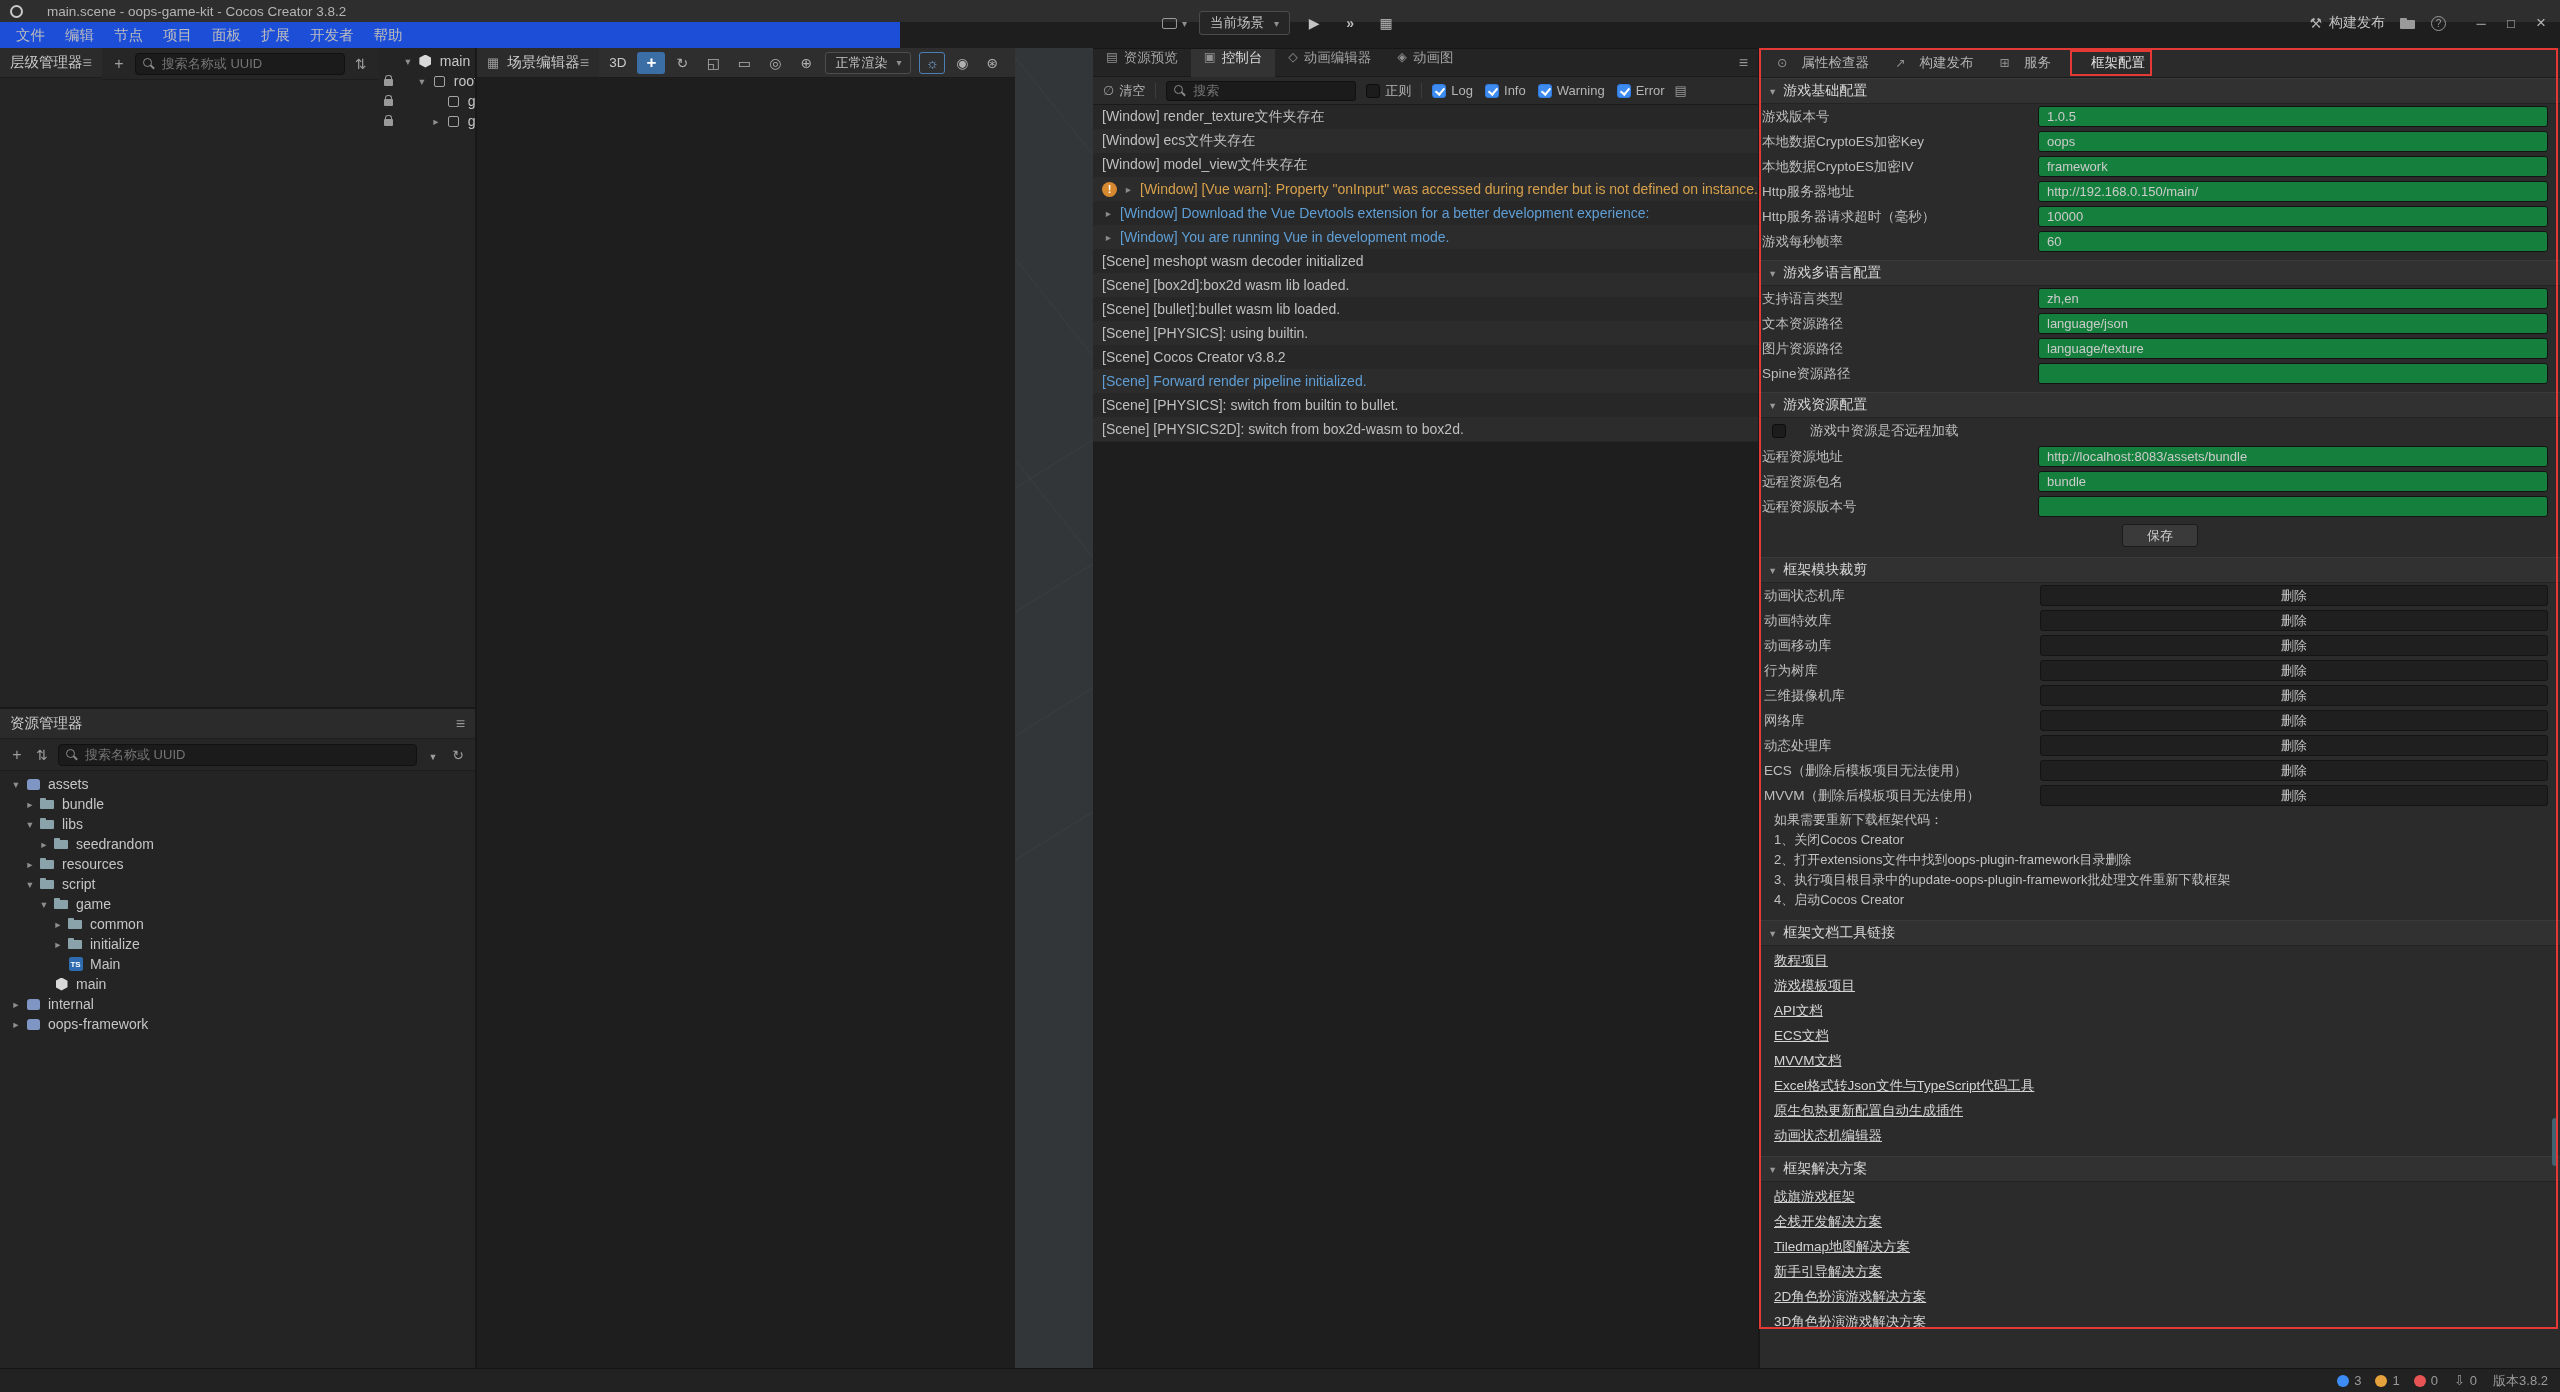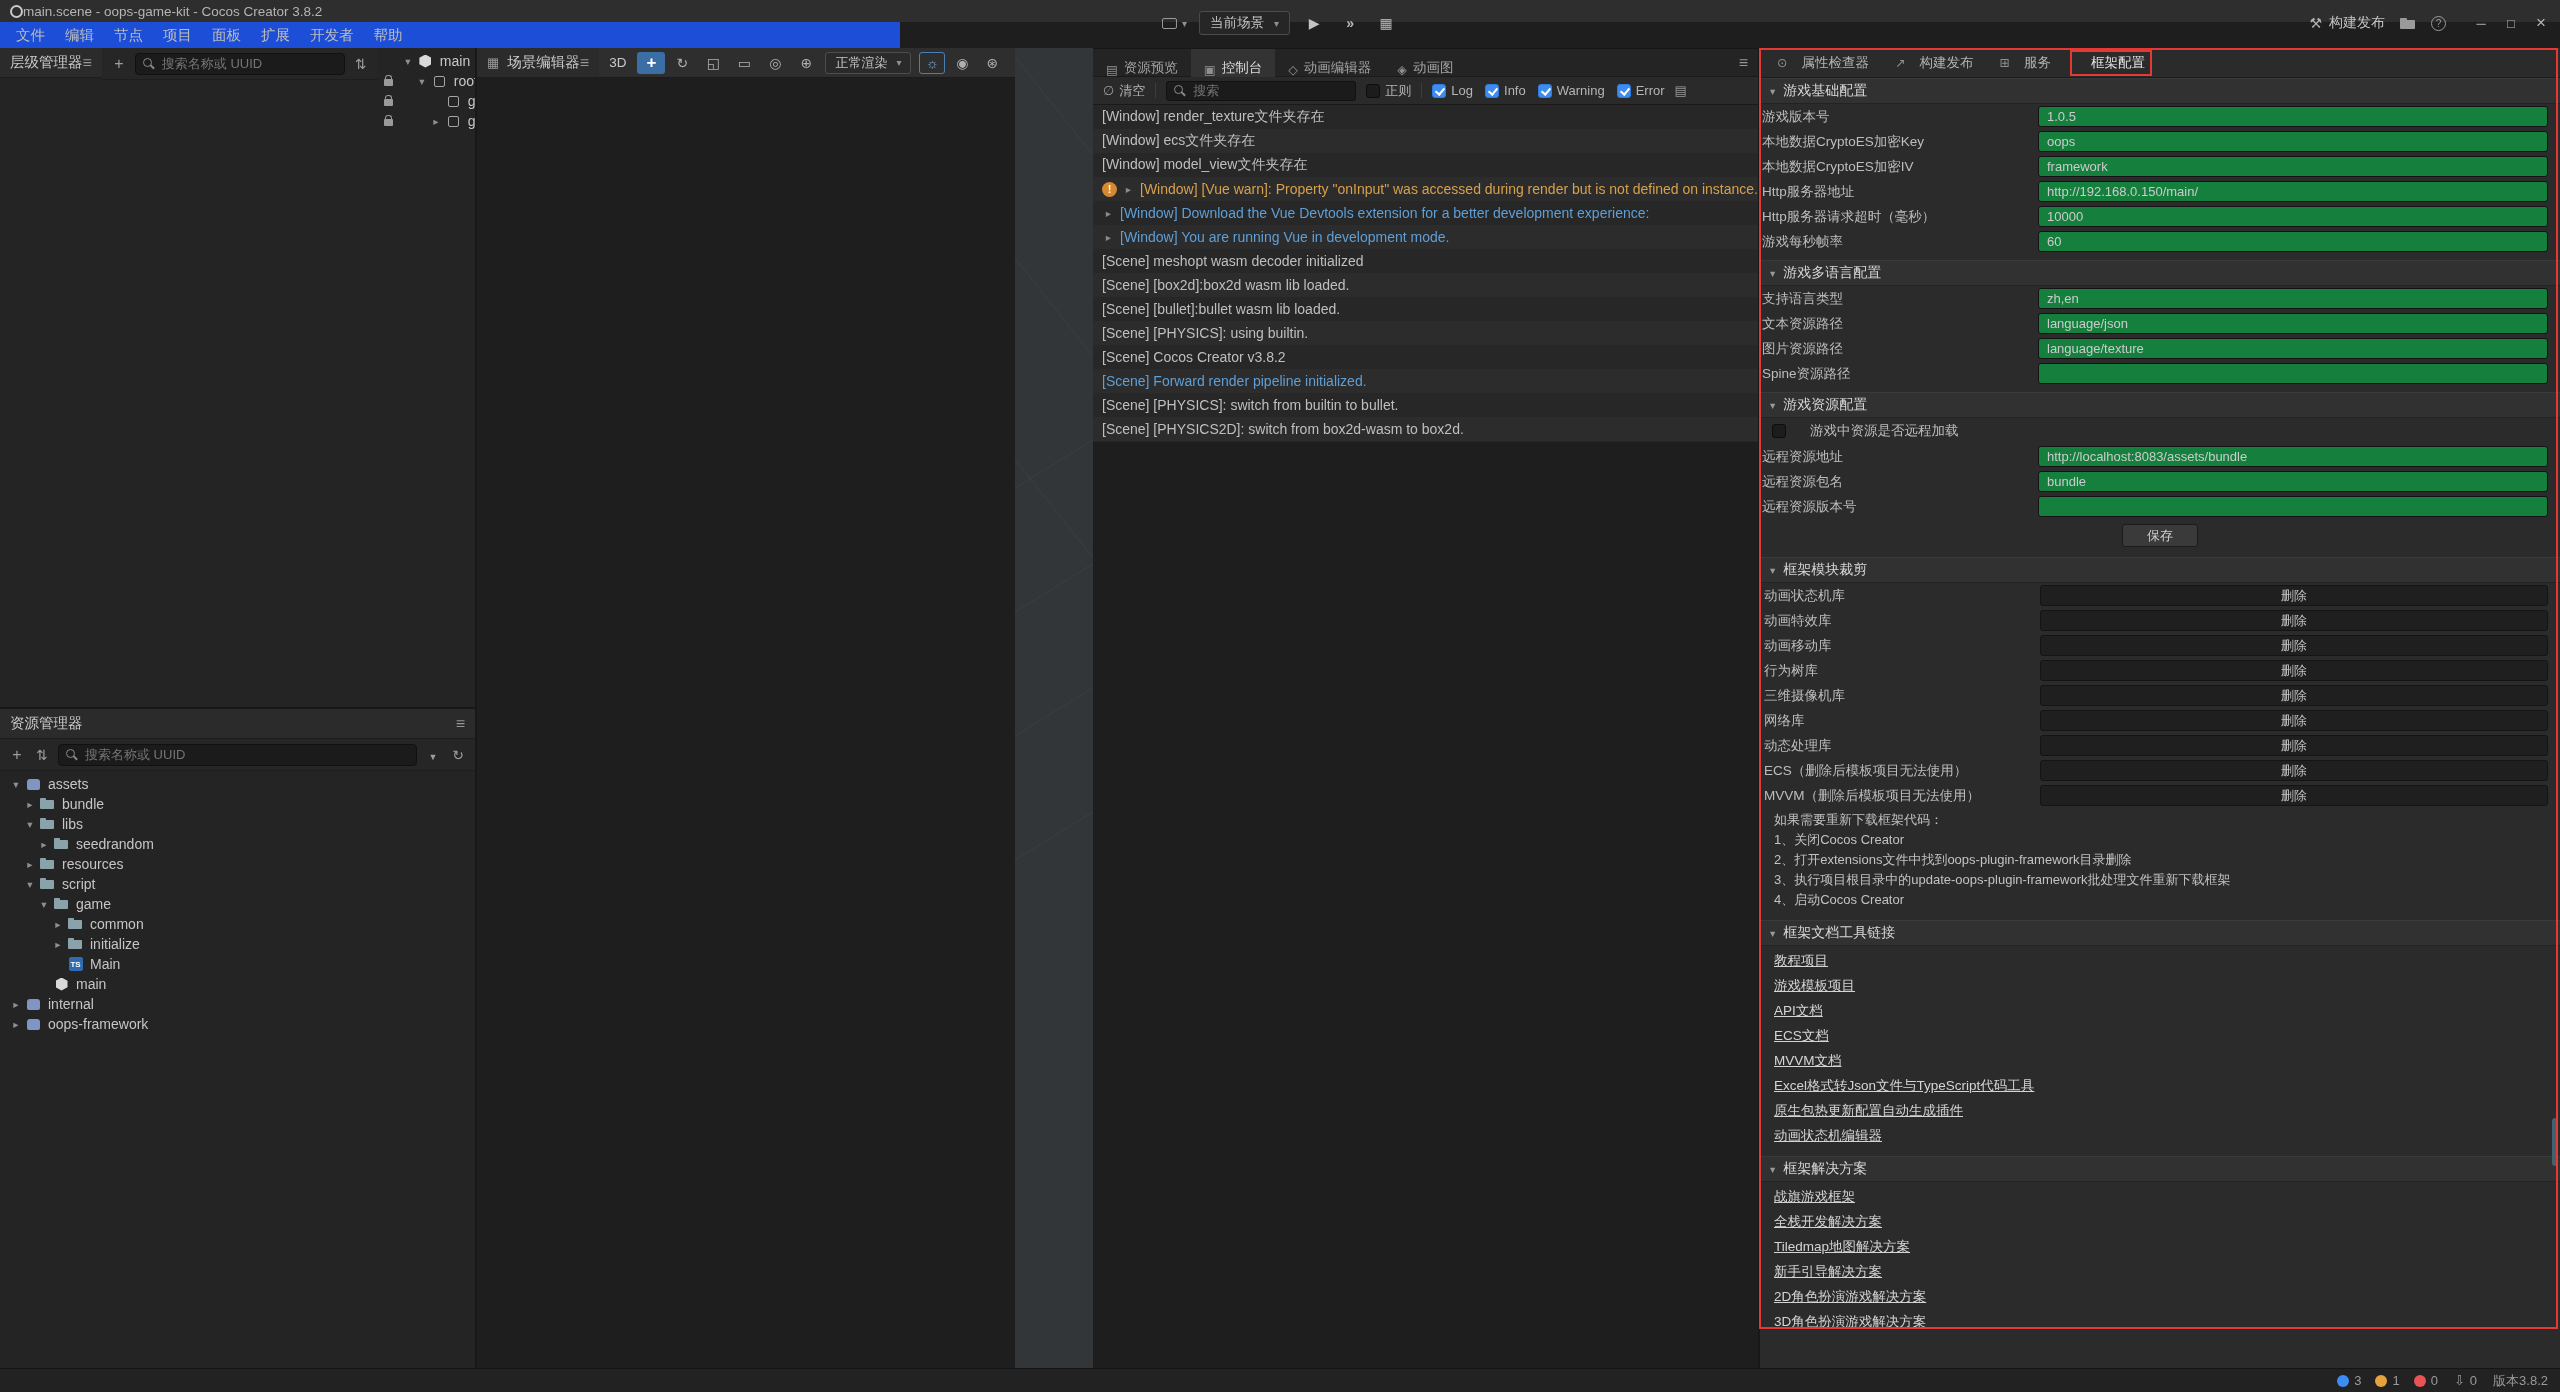--- a/index.html
+++ b/index.html
@@ -2,21 +2,21 @@
 <html><head>
 <meta charset="utf-8">
 <style>
 *{margin:0;padding:0;box-sizing:border-box}
 html,body{width:2560px;height:1392px}
 body{position:relative;overflow:hidden;background:#1e1e1e;color:#c8c8c8;
   font-family:"Liberation Sans","DejaVu Sans",sans-serif;font-size:15px}
 
 
 .titlebar{position:absolute;top:0;left:0;width:2560px;height:22px;background:#2e2e2e}
-.tb-left{position:absolute;left:10px;top:0;height:22px;display:flex;align-items:center;gap:0}
+.tb-left{position:absolute;left:10px;top:0;height:22px;display:flex;align-items:center;gap:24px}
 .logo{width:13px;height:13px;border:2px solid #c9c9c9;border-radius:50%}
 .tb-title{font-size:13.5px;color:#b4b4b4;white-space:nowrap}
 .menubar{position:absolute;top:22px;left:0;width:900px;height:26px;background:#1d4ed8;display:flex;align-items:center;padding-left:6px}
 .menu-items{display:flex;align-items:center}
 .menu-item{padding:0 10px;font-size:14.5px;color:#bdbdbd;cursor:default}
 .top-center{position:absolute;left:50%;top:0;transform:translateX(-50%);height:46px;display:flex;align-items:center;gap:12px;z-index:5}
 .i-display{width:15px;height:11px;border:1.5px solid #9a9a9a;border-radius:2px;display:inline-block}
 .caret{color:#8f8f8f;font-size:10px}
 .caret::before{content:"▾"}
 .scene-select{height:24px;border:1px solid #4c4c4c;border-radius:3px;background:#262626;display:flex;align-items:center;gap:10px;padding:0 10px;font-size:13.5px;color:#c3c3c3}
@@ -103,21 +103,21 @@
 .gizmo-camera-icon::before{content:"◉"}
 .scene-settings-icon::before{content:"⊛"}
 .viewport{flex:1;position:relative;background:#333638;overflow:hidden}
 .vp-svg{position:absolute;left:0;top:0}
 .gizmo{position:absolute;left:1145px;top:-6px}
 
 
 .console{height:394px;display:flex;flex-direction:column;border-top:1px solid #161616;background:#262626;flex:none}
 .console-tabs{height:28px;background:#242424;display:flex;align-items:center;border-bottom:1px solid #1a1a1a;padding-right:10px;flex:none}
 .ctabs-wrap{display:flex;align-items:stretch;height:28px;flex:1}
-.console-tab{display:flex;align-items:flex-end;gap:6px;padding:0 13px;font-size:13.5px;color:#a3a3a3;cursor:default}
+.console-tab{display:flex;align-items:flex-start;gap:6px;padding:0 13px;font-size:13.5px;color:#a3a3a3;cursor:default}
 .console-tab.active{background:#333;color:#dcdcdc}
 .tgi{font-size:12.5px;color:#8f8f8f}
 .assets-preview-icon::before{content:"▤"}
 .terminal-icon::before{content:"▣"}
 .animation-editor-icon::before{content:"◇"}
 .animation-graph-icon::before{content:"◈"}
 .console-toolbar{height:28px;display:flex;align-items:center;gap:10px;padding:0 10px;background:#2a2a2a;border-bottom:1px solid #1a1a1a;font-size:13px;color:#b5b5b5;flex:none}
 .clear-btn{display:flex;align-items:center;gap:5px}
 .i-clear::before{content:"∅";font-size:13px;color:#9a9a9a}
 .ct-div{width:1px;height:15px;background:#3d3d3d}

